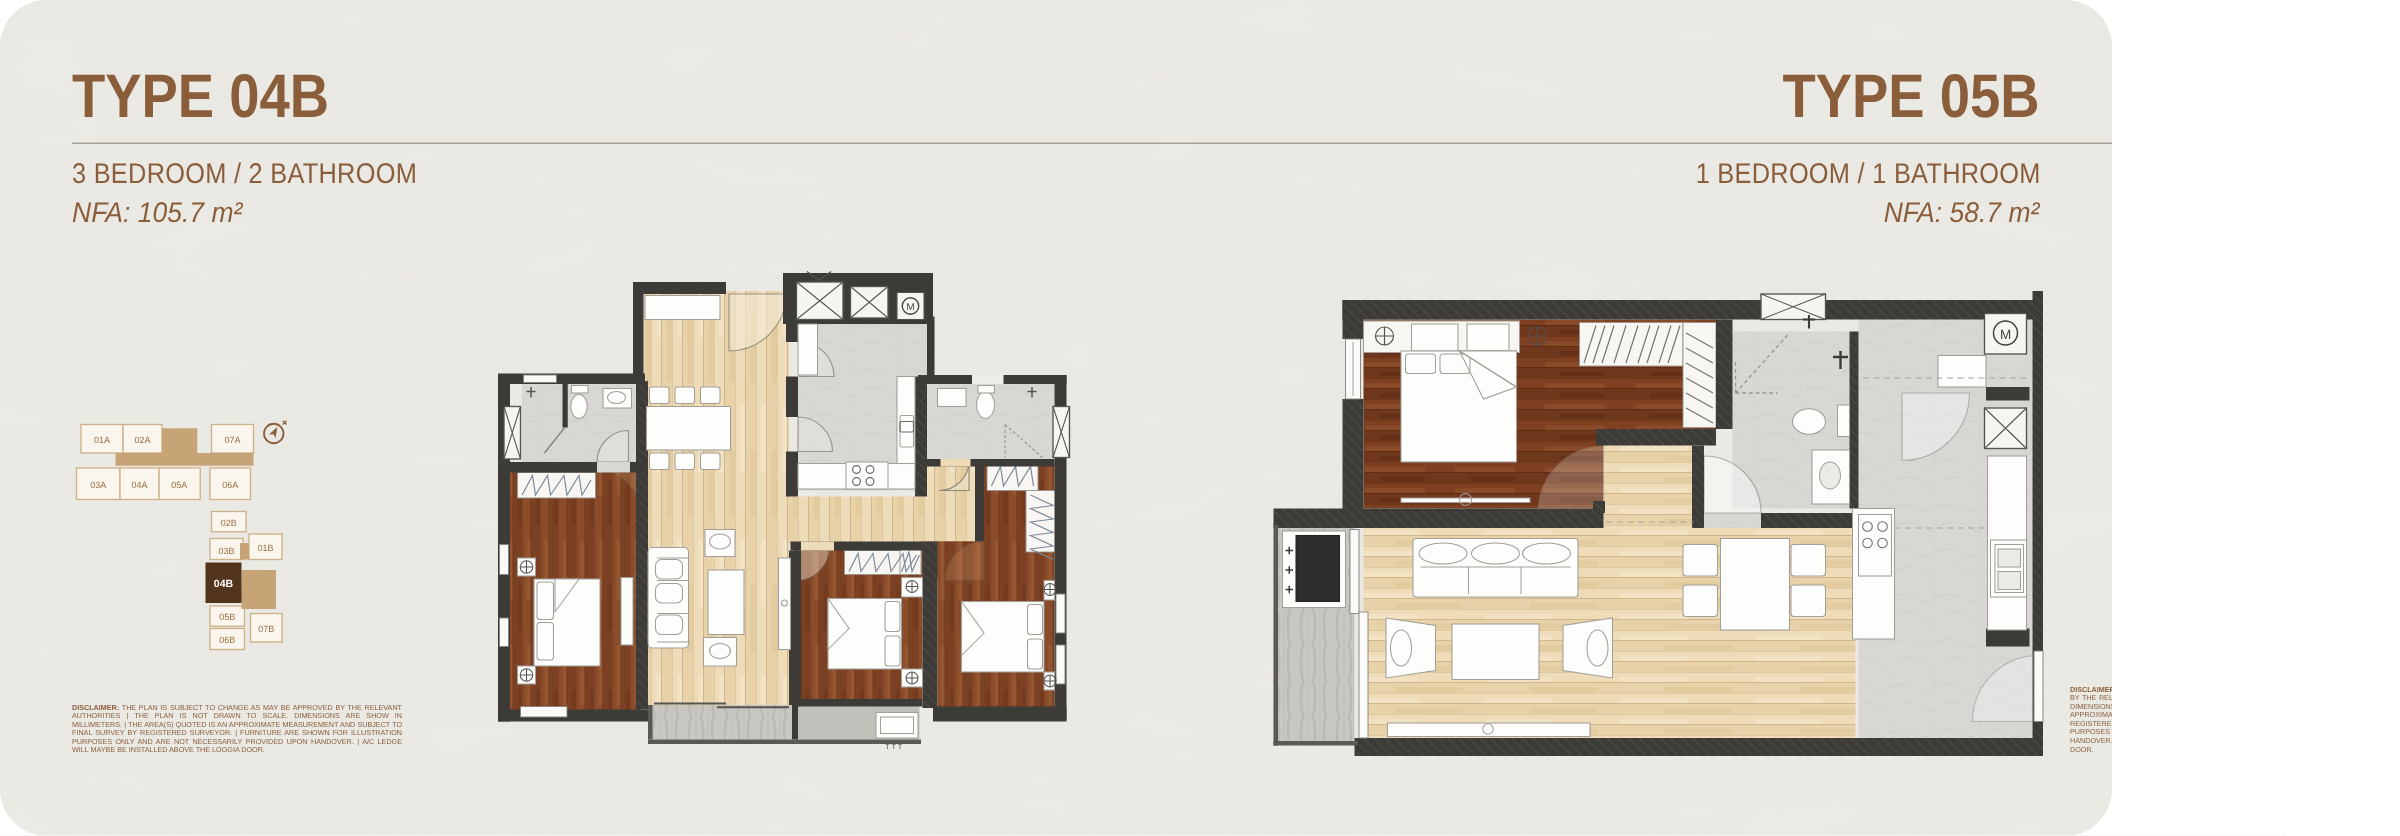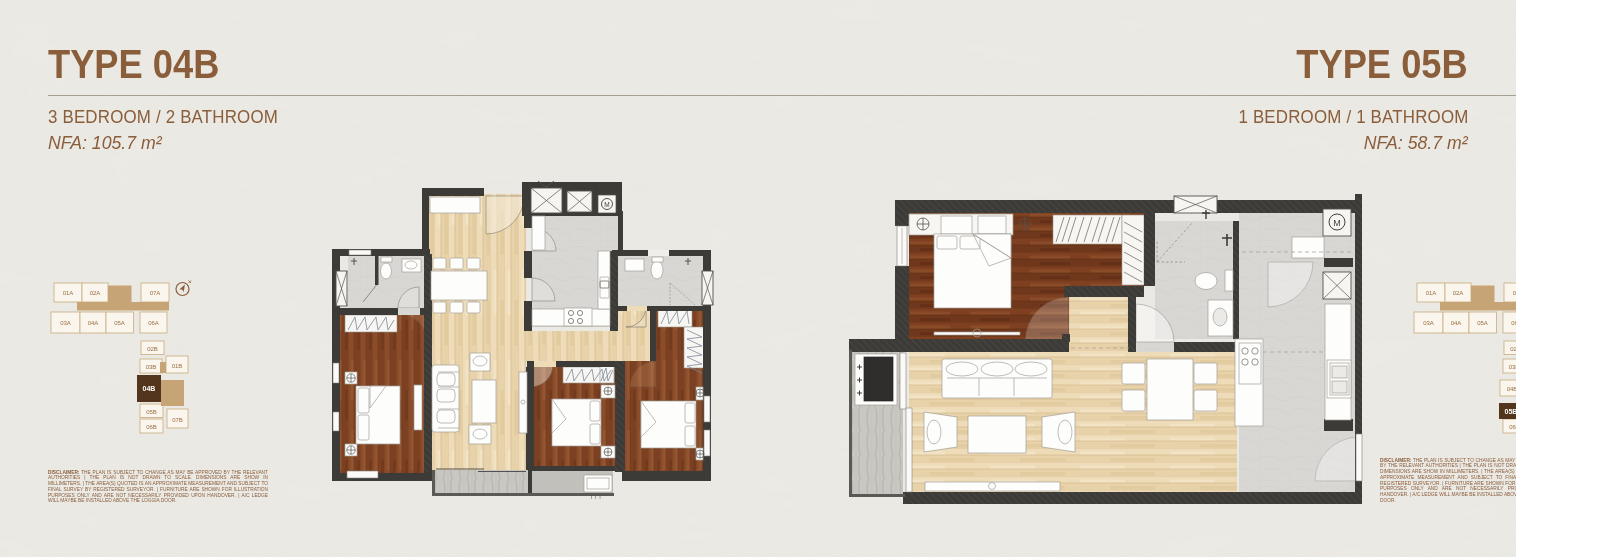--- a/index.html
+++ b/index.html
@@ -1,17 +1,17 @@
 <!DOCTYPE html>
 <html><head>
 <meta charset="utf-8">
 <style>
   html,body{margin:0;padding:0;}
-  #page{position:relative;width:1516px;height:557px;overflow:hidden;
-    background:#edebe5;font-family:"Liberation Sans",sans-serif;}
+  #page{position:relative;width:1408px;height:557px;overflow:hidden;
+    background:#edebe5;font-family:"Liberation Sans",sans-serif;border-radius:31px;}
   .abs{position:absolute;}
   .title{font-weight:bold;color:#8a5d3b;font-size:41px;letter-spacing:0px;transform:scaleX(0.885);}
   .tl{transform-origin:0 50%;} .tr{transform-origin:100% 50%;}
   .sub{color:#8a5d3b;font-size:19px;letter-spacing:0.2px;transform:scaleX(0.89);}
   .nfa{color:#8a5d3b;font-size:19px;font-style:italic;transform:scaleX(0.93);}
   .rule{position:absolute;height:1px;background:#a89f93;left:48px;top:95px;width:1504px;}
   .disc{color:#8a5d3b;font-size:9.6px;line-height:11.4px;text-align:justify;
     transform:scale(0.5);transform-origin:0 0;}
   .disc b{font-weight:bold;}
 </style>

